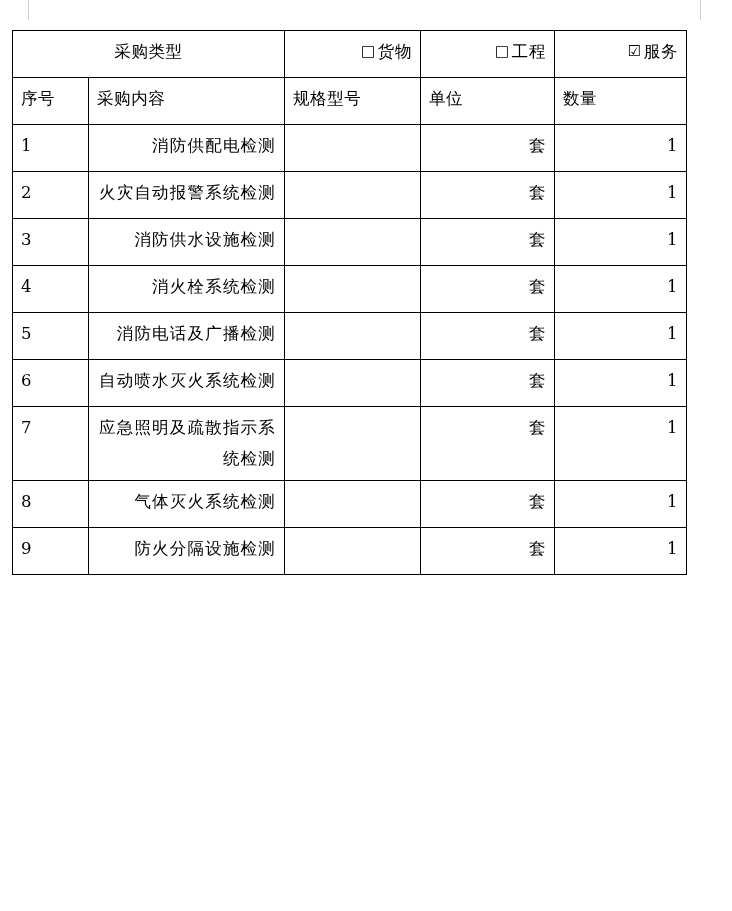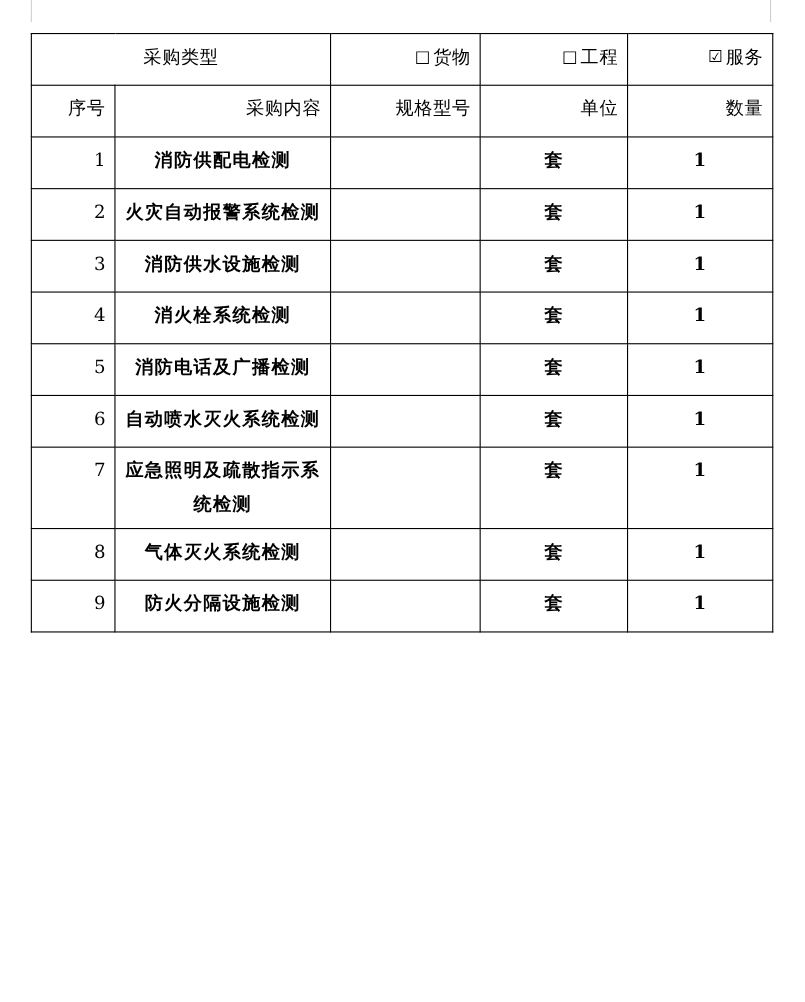--- a/index.html
+++ b/index.html
@@ -19,21 +19,21 @@
   
   .crop-mark {
     position: absolute;
     background: #cfcfcf;
   }
   .crop-mark.left-v  { left: 28px;  top: 0;  width: 1px; height: 20px; }
   .crop-mark.right-v { left: 700px; top: 0;  width: 1px; height: 20px; }
 
   .doc {
     position: absolute;
-    left: 28px;
+    left: 12px;
     top: 30px;
     width: 674px;
   }
 
   table.proc-table {
     border-collapse: collapse;
     width: 674px;
     table-layout: fixed;
   }
   table.proc-table td {
@@ -45,22 +45,22 @@
     letter-spacing: 0.6px;
   }
 
   
   col.c-no    { width: 76px; }
   col.c-item  { width: 196px; }
   col.c-spec  { width: 136px; }
   col.c-unit  { width: 134px; }
   col.c-qty   { width: 132px; }
 
-  .center { text-align: right; }
-  .left   { text-align: center; font-weight: bold; }
+  .center { text-align: left; }
+  .left   { text-align: right; }
 
   .head-row td { height: 34px; }
   .type-label { text-align: center; }
 
   .checkbox-cell {
     text-align: right;
     white-space: nowrap;
   }
   .cb {
     display: inline-block;

